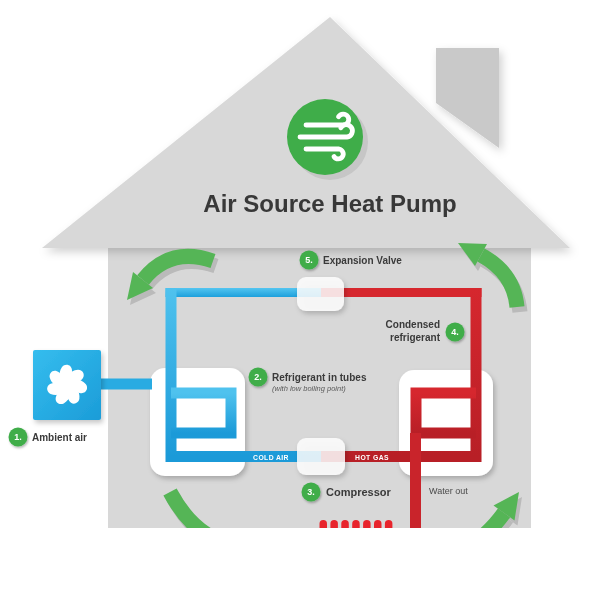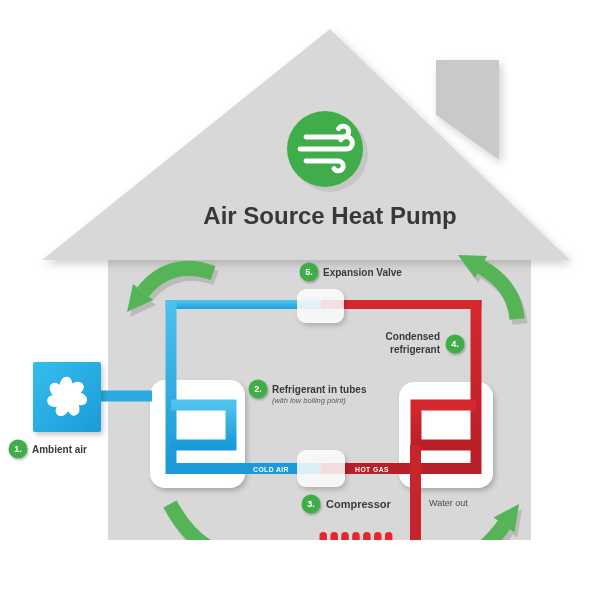--- a/index.html
+++ b/index.html
@@ -1,17 +1,17 @@
 <!DOCTYPE html>
 <html><head>
 <meta charset="utf-8">
 <style>
   html,body{margin:0;padding:0;background:#ffffff;}
   .canvas{width:600px;height:528px;position:relative;background:#ffffff;overflow:hidden;
-          font-family:"Liberation Sans", sans-serif;margin-top:12px;}
+          font-family:"Liberation Sans", sans-serif;}
   svg{display:block;}
   text{font-family:"Liberation Sans", sans-serif;}
   .title-text{font-size:24px;font-weight:bold;fill:#383838;}
   .label{font-size:10px;font-weight:bold;fill:#3a3a3a;}
   .label-lg{font-size:11px;font-weight:bold;fill:#3a3a3a;}
   .note{font-size:7.5px;font-style:italic;fill:#5a5a5a;}
   .plain{font-size:9px;fill:#4a4a4a;}
   .pipe-label{font-size:6.8px;font-weight:bold;fill:#ffffff;letter-spacing:.4px;}
   .badge-num{font-size:9px;font-weight:bold;fill:#ffffff;}
 </style>

